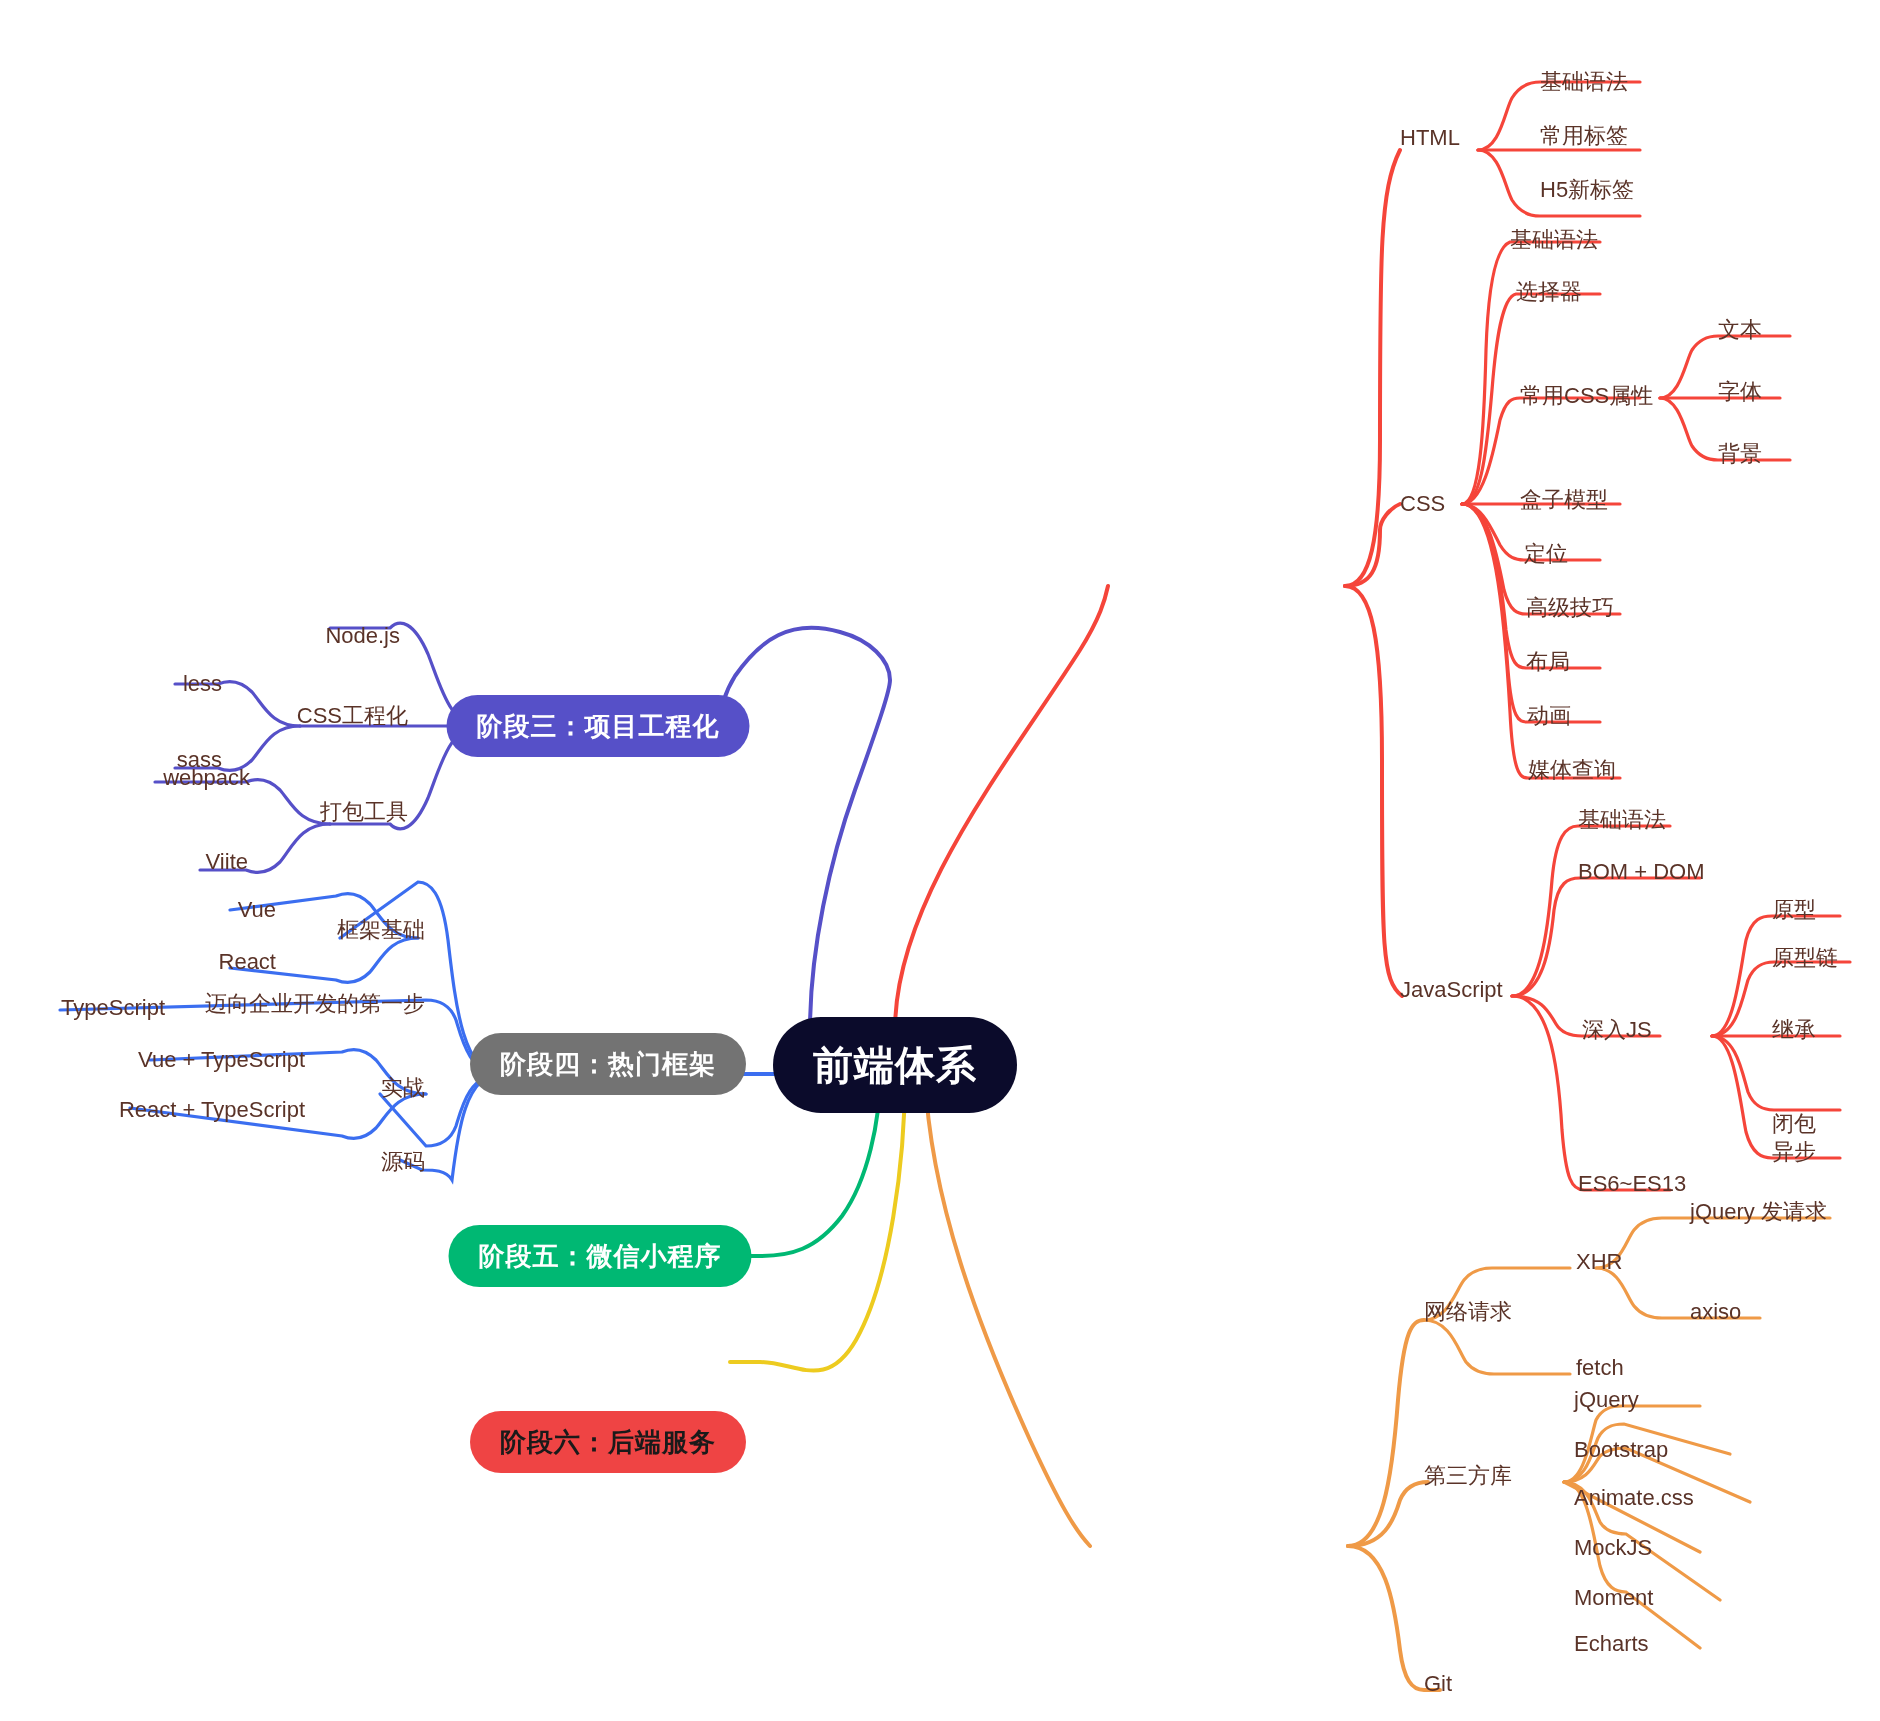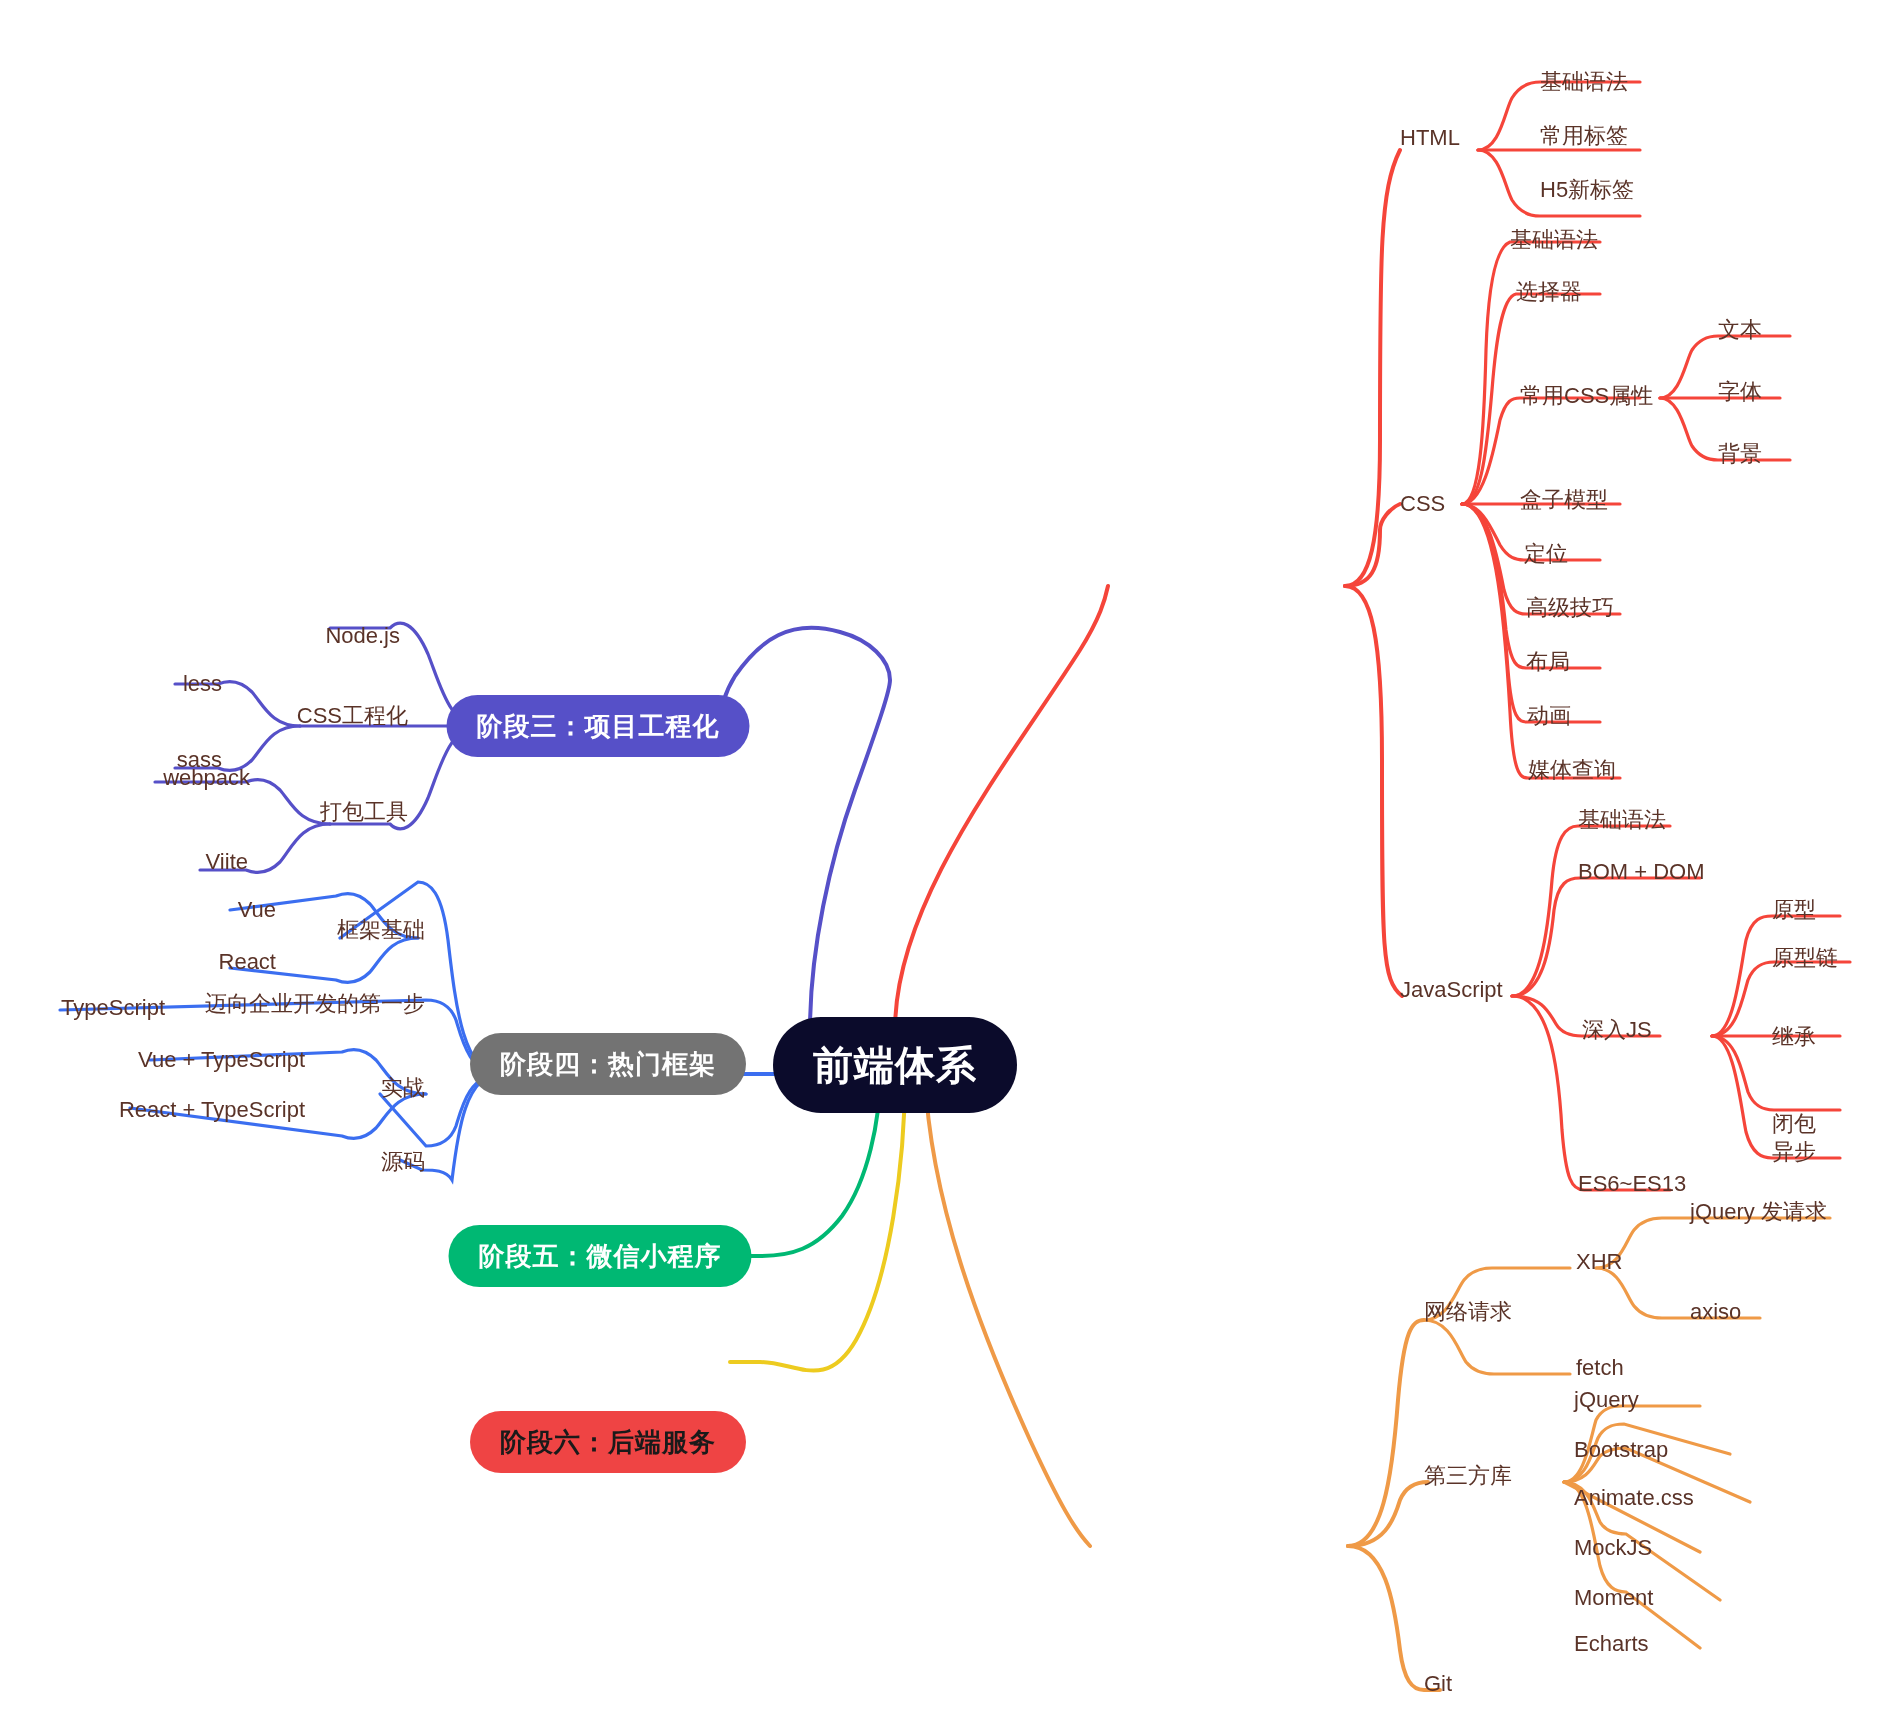--- a/index.html
+++ b/index.html
@@ -214,21 +214,21 @@
   <div class="node leaf right" style="left:1718px; top:454px;">背景</div>
 
   <div class="node leaf right" style="left:1400px; top:990px;">JavaScript</div>
   <div class="node leaf right" style="left:1578px; top:820px;">基础语法</div>
   <div class="node leaf right" style="left:1578px; top:872px;">BOM + DOM</div>
   <div class="node leaf right" style="left:1582px; top:1030px;">深入JS</div>
   <div class="node leaf right" style="left:1578px; top:1184px;">ES6~ES13</div>
 
   <div class="node leaf right" style="left:1772px; top:910px;">原型</div>
   <div class="node leaf right" style="left:1772px; top:958px;">原型链</div>
-  <div class="node leaf right" style="left:1772px; top:1030px;margin-top:7px;">继承</div>
+  <div class="node leaf right" style="left:1772px; top:1030px;">继承</div>
   <div class="node leaf right" style="left:1772px; top:1104px;margin-top:20px;">闭包</div>
   <div class="node leaf right" style="left:1772px; top:1152px;">异步</div>
 
   <div class="node leaf right" style="left:1424px; top:1312px;">网络请求</div>
   <div class="node leaf right" style="left:1576px; top:1262px;">XHR</div>
   <div class="node leaf right" style="left:1576px; top:1368px;">fetch</div>
   <div class="node leaf right" style="left:1690px; top:1212px;">jQuery 发请求</div>
   <div class="node leaf right" style="left:1690px; top:1312px;">axiso</div>
 
   <div class="node leaf right" style="left:1424px; top:1476px;">第三方库</div>

